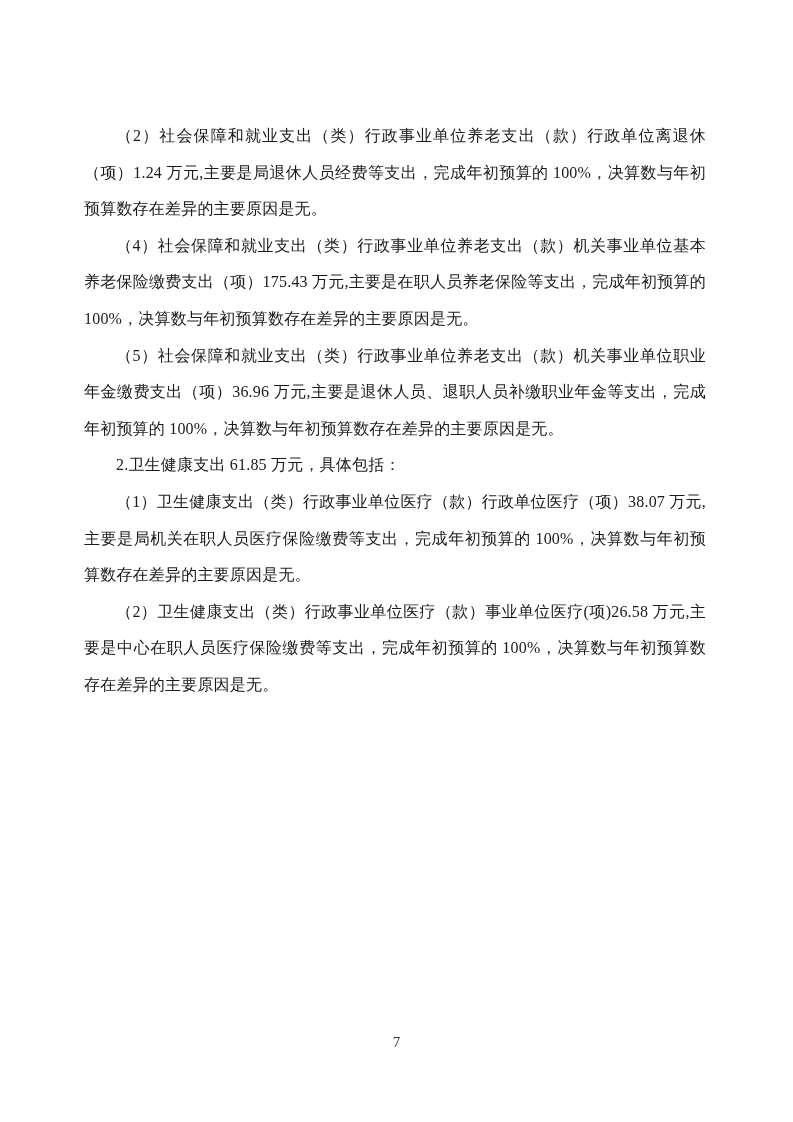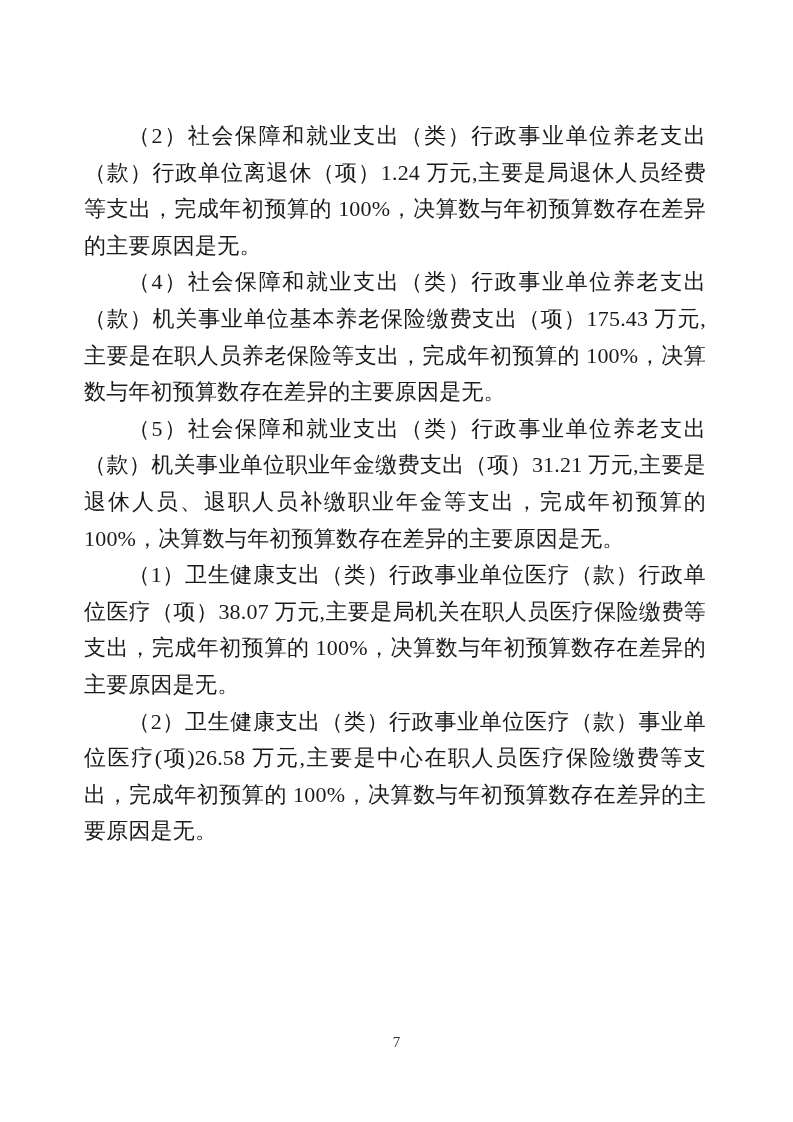--- a/index.html
+++ b/index.html
@@ -17,21 +17,21 @@
   }
   .content {
     position: absolute;
     top: 118px;
     left: 84px;
     width: 622px;
   }
   .content p {
     margin: 0;
     padding: 0;
-    font-size: 22px;
+    font-size: 16px;
     line-height: 36.6px;
     color: #1a1a1a;
     text-indent: 2em;
     text-align: justify;
     text-justify: inter-ideograph;
     letter-spacing: 0.2px;
   }
   .footer {
     position: absolute;
     left: 0;
@@ -45,20 +45,21 @@
     font-family: "Liberation Serif", "DejaVu Serif", serif;
   }
 </style>
 </head>
 <body>
 
 <div class="page">
   <div class="content">
     <p>（2）社会保障和就业支出（类）行政事业单位养老支出（款）行政单位离退休（项）1.24 万元,主要是局退休人员经费等支出，完成年初预算的 100%，决算数与年初预算数存在差异的主要原因是无。</p>
     <p>（4）社会保障和就业支出（类）行政事业单位养老支出（款）机关事业单位基本养老保险缴费支出（项）175.43 万元,主要是在职人员养老保险等支出，完成年初预算的 100%，决算数与年初预算数存在差异的主要原因是无。</p>
-    <p>（5）社会保障和就业支出（类）行政事业单位养老支出（款）机关事业单位职业年金缴费支出（项）31.21 万元,主要是退休人员、退职人员补缴职业年金等支出，完成年初预算的 100%，决算数与年初预算数存在差异的主要原因是无。</p>
+    <p>（5）社会保障和就业支出（类）行政事业单位养老支出（款）机关事业单位职业年金缴费支出（项）36.96 万元,主要是退休人员、退职人员补缴职业年金等支出，完成年初预算的 100%，决算数与年初预算数存在差异的主要原因是无。</p>
+    <p>2.卫生健康支出 61.85 万元，具体包括：</p>
     <p>（1）卫生健康支出（类）行政事业单位医疗（款）行政单位医疗（项）38.07 万元,主要是局机关在职人员医疗保险缴费等支出，完成年初预算的 100%，决算数与年初预算数存在差异的主要原因是无。</p>
     <p>（2）卫生健康支出（类）行政事业单位医疗（款）事业单位医疗(项)26.58 万元,主要是中心在职人员医疗保险缴费等支出，完成年初预算的 100%，决算数与年初预算数存在差异的主要原因是无。</p>
   </div>
   <div class="footer">
     <span class="page-number">7</span>
   </div>
 </div>
 
 </body></html>

